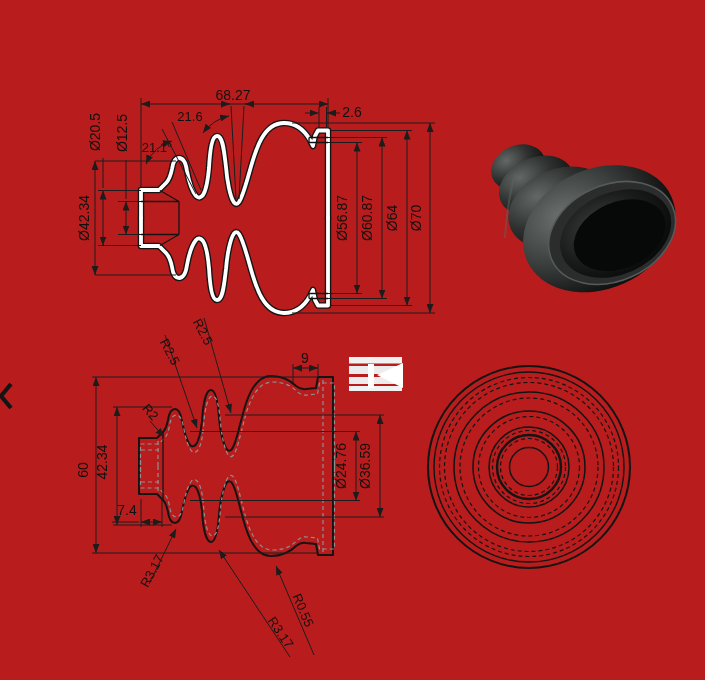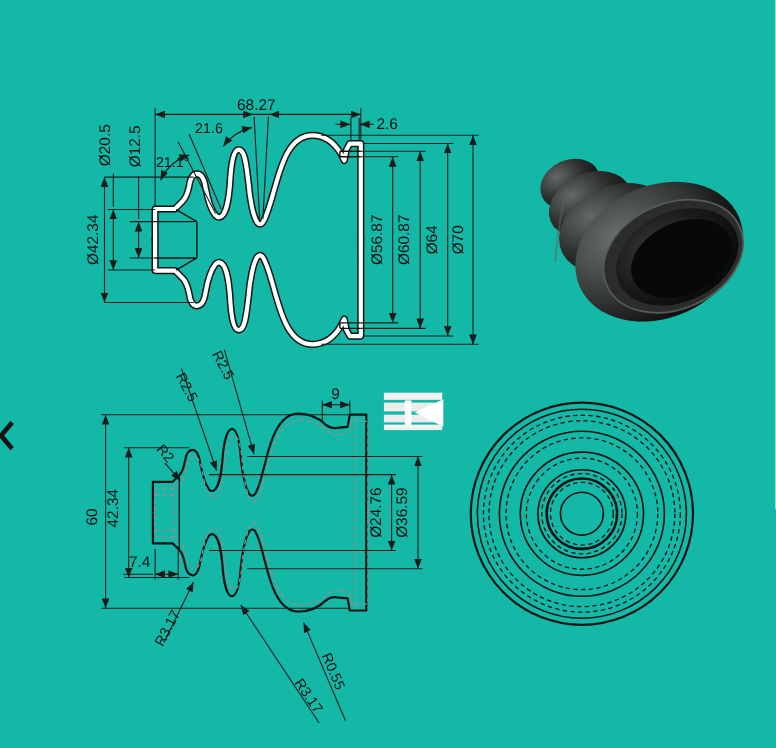--- a/index.html
+++ b/index.html
@@ -1,16 +1,16 @@
 <!DOCTYPE html>
 <html><head>
 <meta charset="utf-8">
 <style>
   html,body{margin:0;padding:0;background:#fff;}
-  #stage{position:relative;width:705px;height:680px;background:#14b8a6;overflow:hidden;
+  #stage{position:relative;width:705px;height:680px;background:#b91c1c;overflow:hidden;
          font-family:"Liberation Sans",sans-serif;}
   svg{position:absolute;left:0;top:0;}
   .ln   {stroke:#1c1c1c;stroke-width:1;fill:none;}
   .dim  {stroke:#1c1c1c;stroke-width:1;fill:none;}
   .wo   {stroke:#141414;stroke-width:6.5;fill:none;stroke-linejoin:round;stroke-linecap:round;}
   .wi   {stroke:#ffffff;stroke-width:3.8;fill:none;stroke-linejoin:round;stroke-linecap:round;}
   .thin {stroke:#141414;stroke-width:1.3;fill:none;}
   .ol   {stroke:#141414;stroke-width:2;fill:none;stroke-linejoin:round;}
   .dash {stroke:#8f8f8f;stroke-width:1.2;fill:none;stroke-dasharray:4 3;}
   .dimtxt{font-size:14px;fill:#111;}

